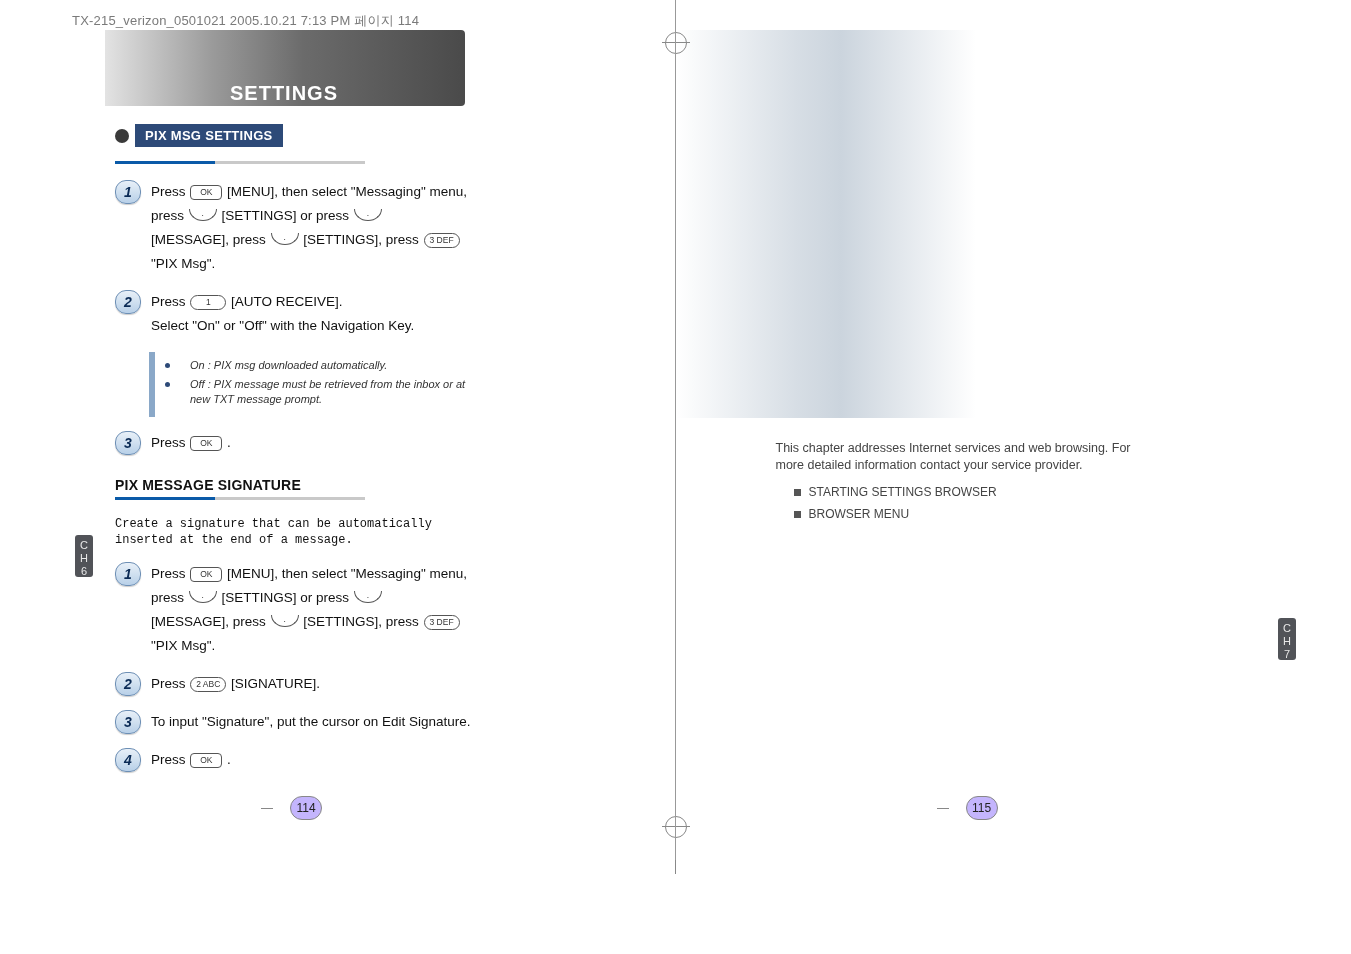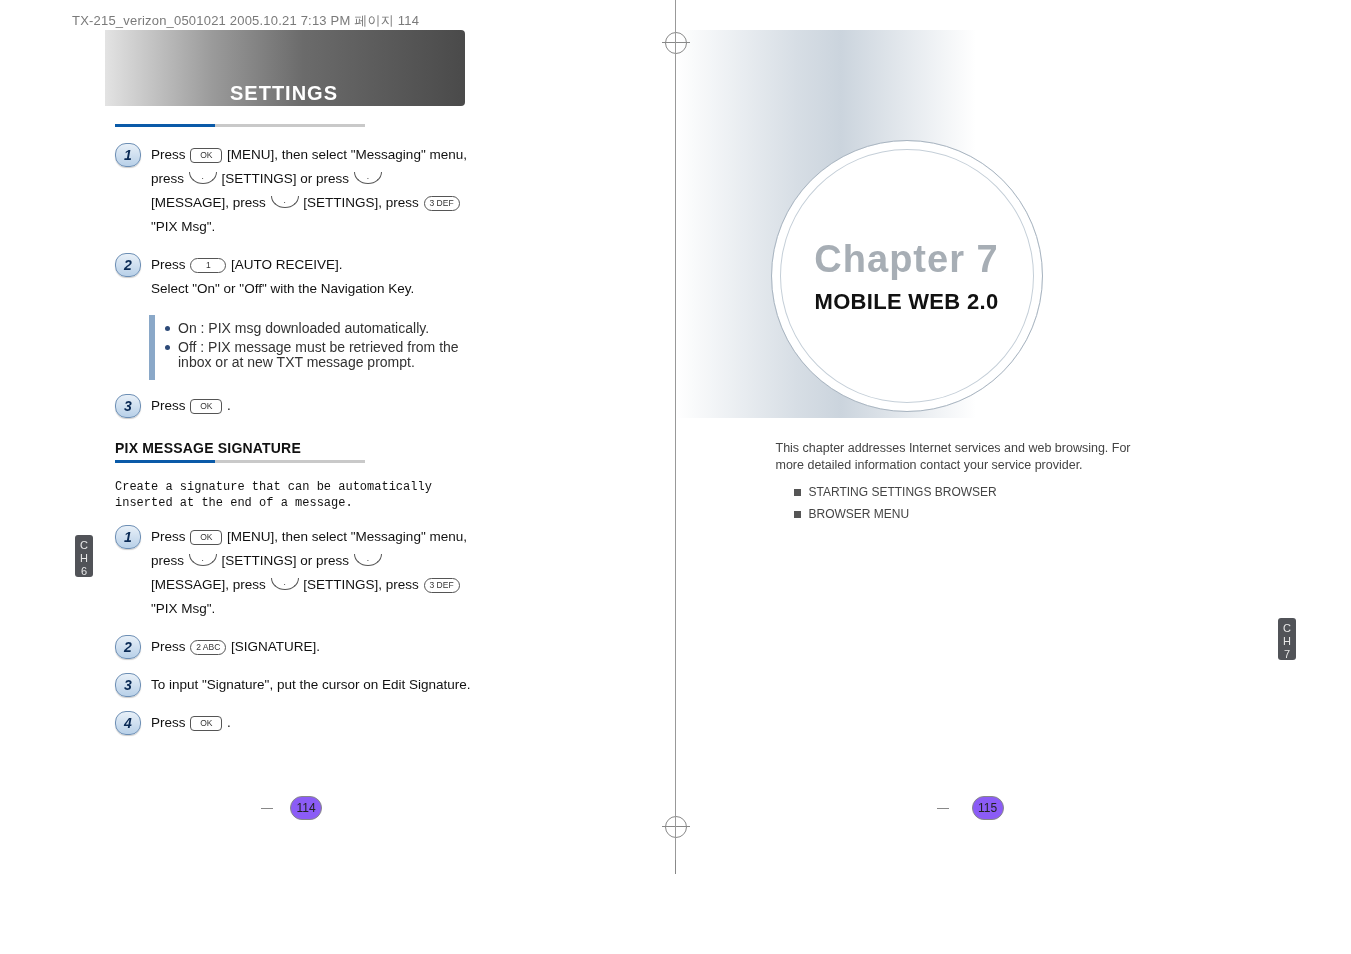--- a/index.html
+++ b/index.html
@@ -166,25 +166,26 @@
     border-radius:10px;
   }
 
   .note-block {
     margin-left:34px;
     border-left:6px solid #8aa8c8;
     padding:6px 6px 6px 10px;
     margin-bottom:14px;
   }
   .note-item {
-    display:flex; gap:8px;
-    font-size:14px;
+    display:flex; gap:20px;
+    font-size:11px;
     color:#333;
     line-height:15px;
     margin-bottom:4px;
+    font-style:italic;
   }
   .note-bullet {
     width:5px; height:5px; border-radius:50%; background:#2d4a78; margin-top:5px; flex-shrink:0;
   }
 
   .desc-text {
     font-size:12px;
     line-height:16px;
     margin-bottom:14px;
     color:#111;
@@ -215,21 +216,21 @@
     left:50%;
     transform:translateX(-50%);
     width:30px;
     height:22px;
     border:1px solid #888;
     border-radius:12px;
     font-size:12px;
     display:flex;
     align-items:center; justify-content:center;
     color:#222;
-    background:#8b5cf6;
+    background:#c4b5fd;
   }
   .pagenum-line-l, .pagenum-line-r {
     position:absolute;
     bottom:101px;
     height:1px;
     width:12px;
     background:#888;
   }
   .pagenum-line-l { left:50%; margin-left:-29px; }
   .pagenum-line-r { left:50%; margin-left:17px; }
@@ -329,20 +330,24 @@
 
   <div class="page left">
     <div class="gutter-line"></div>
 
     <div class="left-header">
       <div class="header-fade"></div>
       <div class="header-title">SETTINGS</div>
     </div>
 
     <div class="content-left">
+      <div class="pill-row">
+        <div class="pill-dot"></div>
+        <div class="pill">PIX MSG SETTINGS</div>
+      </div>
 
       <div class="subhead-underline"></div>
 
       <div class="step-row">
         <div class="step-num">1</div>
         <div class="step-text">
           <span>Press </span><span class="key-ok">OK</span><span> [MENU], then select "Messaging" menu, press </span><span class="key-soft">·</span><span> [SETTINGS] or press </span><span class="key-soft">·</span><br>
           <span> [MESSAGE], press </span><span class="key-soft">·</span><span> [SETTINGS], press </span><span class="key-num">3 DEF</span><br>
           <span> "PIX Msg".</span>
         </div>
@@ -413,32 +418,28 @@
 
     <div class="pagenum-line-l" style="left:290px; margin-left:-29px;"></div>
     <div class="pagenum-line-r" style="left:290px; margin-left:17px;"></div>
     <div class="pagenum" style="left:290px; transform:none;">114</div>
   </div>
 
   <div class="page right">
 
     <div class="thumb-band"></div>
 
-    <div class="chapter-circle">
-      <div class="chapter-label">Chapter 7</div>
-      <div class="chapter-title">MOBILE WEB 2.0</div>
-    </div>
 
     <div class="chapter-desc">This chapter addresses Internet services and web browsing. For more detailed information contact your service provider.</div>
 
     <div class="chapter-list">
       <div class="item"><span class="sq"></span><span>STARTING SETTINGS BROWSER</span></div>
       <div class="item"><span class="sq"></span><span>BROWSER MENU</span></div>
     </div>
 
     <div class="ch-tab right-tab">C<br>H<br>7</div>
 
     <div class="pagenum-line-l" style="left:290px; margin-left:-29px;"></div>
     <div class="pagenum-line-r" style="left:290px; margin-left:17px;"></div>
-    <div class="pagenum" style="left:296px; transform:none;text-align:right;">115</div>
+    <div class="pagenum" style="left:290px; transform:none;text-align:right;">115</div>
   </div>
 
 </div>
 
 </body></html>

